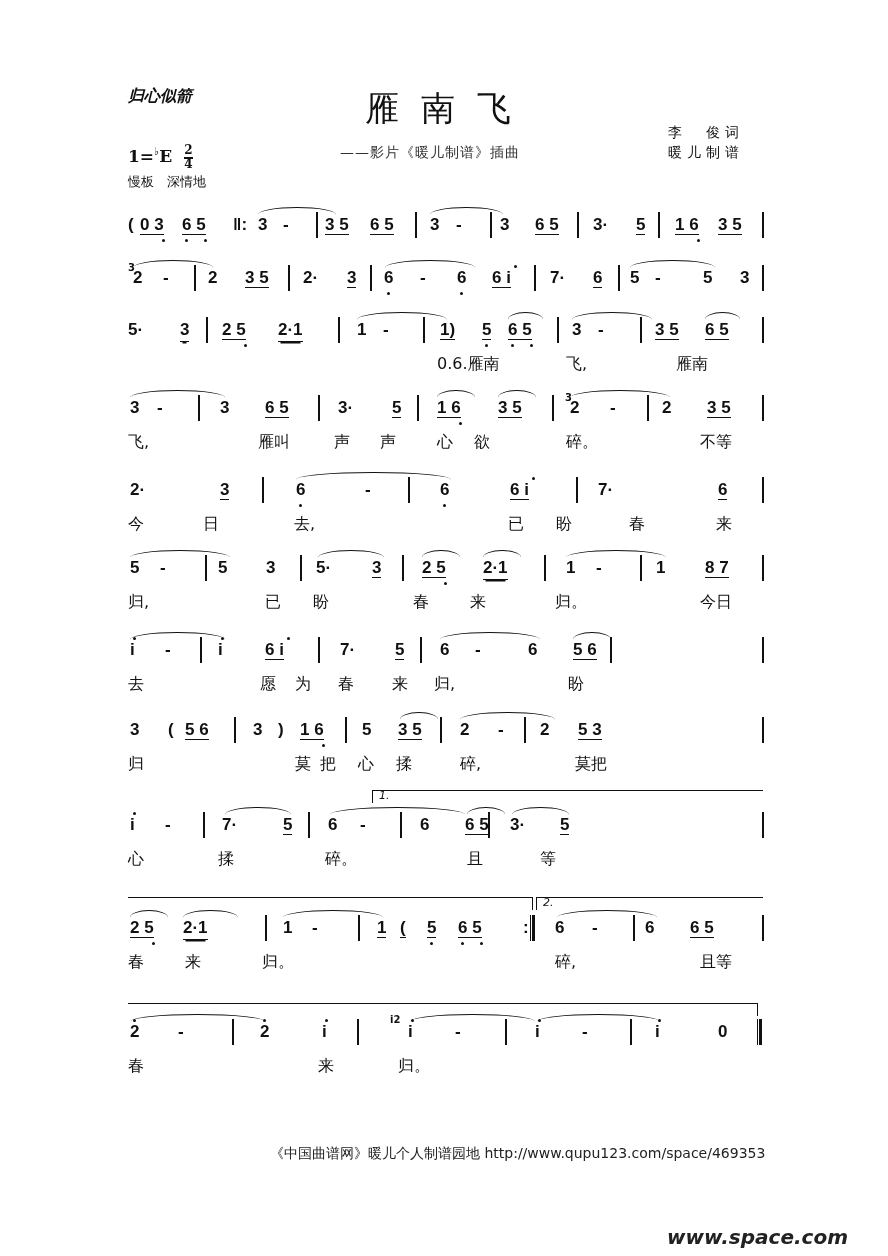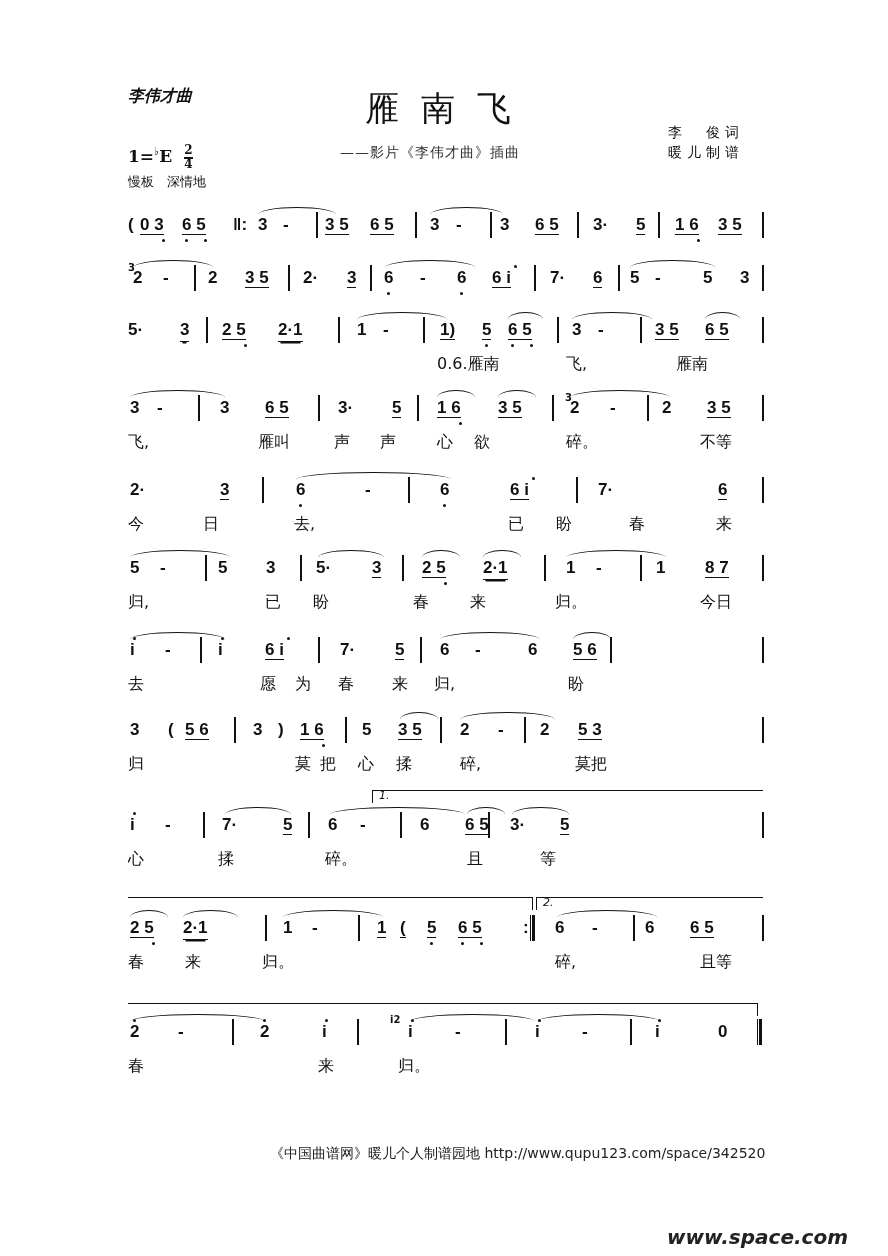--- a/index.html
+++ b/index.html
@@ -24,23 +24,23 @@
   .volta.l{border-left:1.3px solid #111;}
   .volta.r{border-right:1.3px solid #111;}
   .volta span{font-size:11px;font-style:italic;position:absolute;left:6px;top:-2px;}
   .grace{position:absolute;font-size:10px;font-weight:bold;line-height:10px;}
   .footer{left:270px;top:1145px;font-size:14px;color:#222;}
   .wm{right:40px;top:1225px;font-size:20px;font-weight:bold;font-style:italic;color:#222;}
 </style>
 </head>
 <body>
 
-<div class="abs maker">李伟才曲</div>
+<div class="abs maker">归心似箭</div>
 <div class="abs title">雁南飞</div>
-<div class="abs subtitle">——影片《李伟才曲》插曲</div>
+<div class="abs subtitle">——影片《暖儿制谱》插曲</div>
 <div class="abs credits">
   <div>李　俊词</div>
   <div>暖儿制谱</div>
 </div>
 <div class="abs key">
   <span>1=</span><span class="flat">♭</span><span>E</span>
   <span class="timesig">
     <span class="num">2</span>
     <span>4</span>
   </span>
@@ -363,14 +363,14 @@
     <div class="slur" style="left: 130px; top: 1014px; width: 135px;"></div>
     <div class="slur" style="left: 410px; top: 1014px; width: 125px;"></div>
     <div class="slur" style="left: 537px; top: 1014px; width: 123px;"></div>
     <div class="grace" style="left: 390px; top: 1015px;">i2</div>
     <div class="volta r" style="left: 128px; top: 1003px; width: 629px;"></div>
     <div class="lyr" style="left: 128px; top: 1056px;">春</div>
     <div class="lyr" style="left: 318px; top: 1056px;">来</div>
     <div class="lyr" style="left: 398px; top: 1056px;">归。</div>
   </div>
 
-<div class="abs footer">《中国曲谱网》暖儿个人制谱园地  http://www.qupu123.com/space/342520</div>
+<div class="abs footer">《中国曲谱网》暖儿个人制谱园地  http://www.qupu123.com/space/469353</div>
 <div class="abs wm">www.space.com</div>
 
 </body></html>

